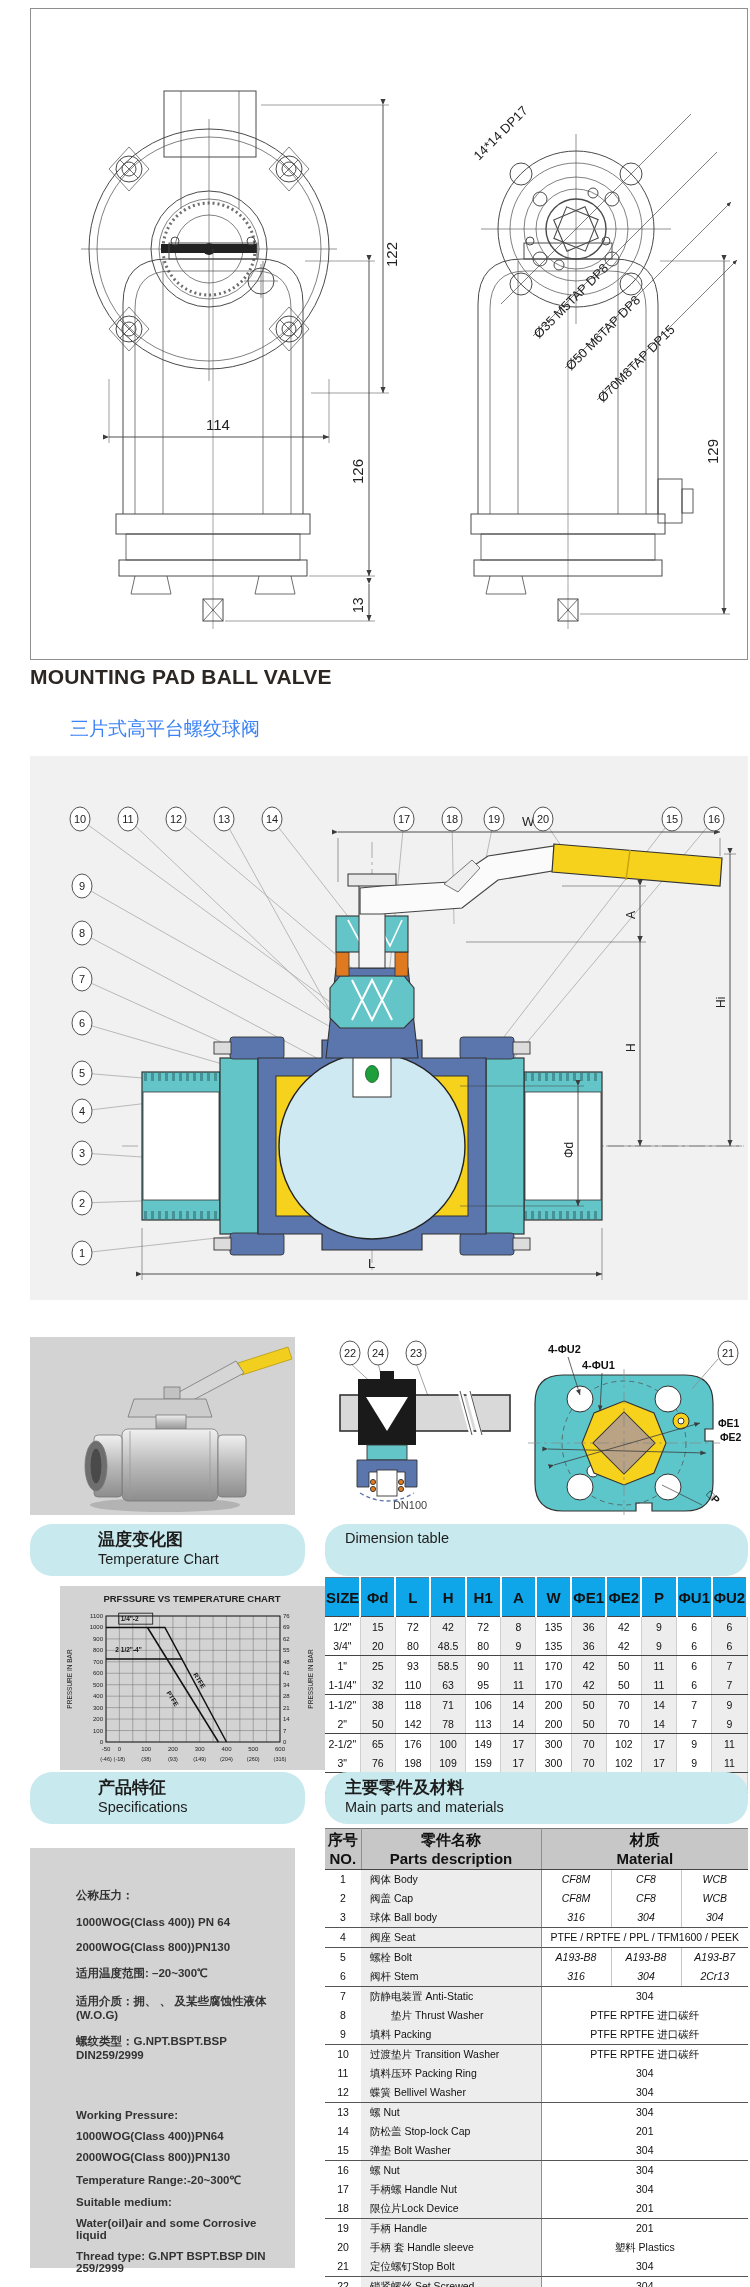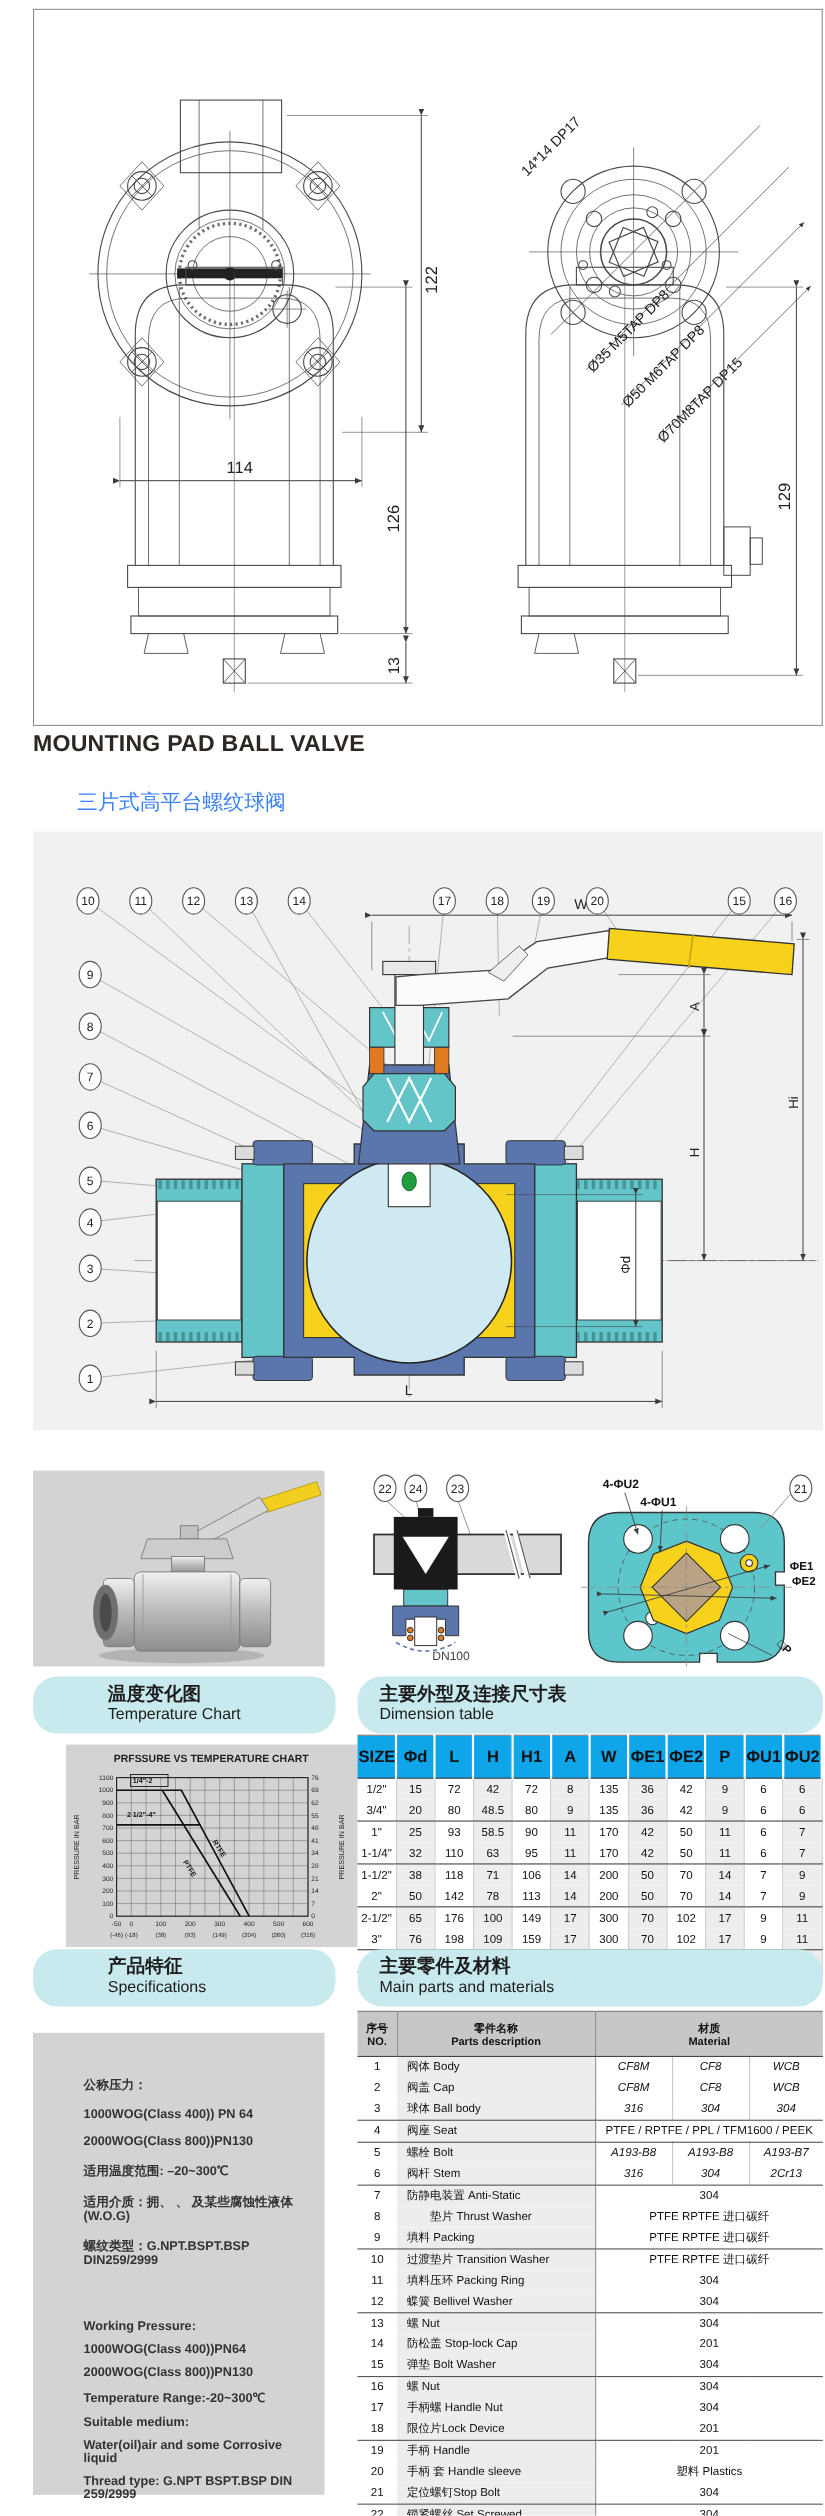--- a/index.html
+++ b/index.html
@@ -31,21 +31,21 @@
   table{border-collapse:collapse;table-layout:fixed;width:100%;}
   #dim-table{font-size:10.5px;color:#111;border-top:1px solid #777;}
   #dim-table th{background:#0ea5e9;height:36px;font-weight:600;font-size:15px;
     border-right:2px solid #fff;border-bottom:1.5px solid #444;}
   #dim-table td{height:17px;text-align:center;border-right:1px solid #cfcfcf;}
   #dim-table td:nth-child(even){background:#ededed;}
   #dim-table tr.grp td{border-bottom:1.4px solid #444;}
   
   .parttab-box{left:325px;top:1828px;width:423px;}
   #parts-table{font-size:10.5px;color:#111;border-top:1px solid #777;}
-  #parts-table th{background:#c7c7c7;height:38px;font-weight:600;font-size:10px;
+  #parts-table th{background:#c7c7c7;height:38px;font-weight:600;font-size:15px;
      white-space:pre-line;border-bottom:1.5px solid #444;}
   #parts-table th.sep, #parts-table td.sep{border-left:1px solid #8f8f8f;}
   #parts-table td{height:17px;text-align:center;line-height:17px;}
   #parts-table td.name{text-align:left;background:#ededed;padding-left:9px;border-right:1px solid #8f8f8f;}
   #parts-table td.name.ind{padding-left:30px;}
   #parts-table td.no{text-align:center;}
   #parts-table td.m{border-left:1px solid #c5c5c5;font-style:italic;}
   #parts-table td.m:first-of-type{border-left:none;}
   #parts-table tr.gbrk td{border-bottom:1.8px solid #555;}
   #parts-table tr:last-child td{border-bottom:1.8px solid #555;}
@@ -483,21 +483,20 @@
         <text transform="translate(396,158) rotate(45)" font-size="10.5" font-weight="bold" fill="#111">□P</text>
       </g>
     </svg>
   </div>
 
   <div class="abs bar bar-l row1">
     <div class="cn">温度变化图</div>
     <div class="en">Temperature Chart</div>
   </div>
   <div class="abs bar bar-r row1">
-    <div class="cn">主要外型及连接尺寸表</div>
     <div class="en">Dimension table</div>
   </div>
 
   <div class="abs chart-box">
     <svg id="chart-svg" width="265" height="184" viewBox="0 0 265 184">
         <text x="132" y="16" font-size="9.5" font-weight="bold" fill="#222" text-anchor="middle">PRFSSURE VS TEMPERATURE CHART</text>
         <line x1="46" y1="30" x2="46" y2="156" stroke="#6e6e6e" stroke-width="0.5"></line>
         <line x1="59.38461538461539" y1="30" x2="59.38461538461539" y2="156" stroke="#6e6e6e" stroke-width="0.5"></line>
         <line x1="72.76923076923077" y1="30" x2="72.76923076923077" y2="156" stroke="#6e6e6e" stroke-width="0.5"></line>
         <line x1="86.15384615384616" y1="30" x2="86.15384615384616" y2="156" stroke="#6e6e6e" stroke-width="0.5"></line>

